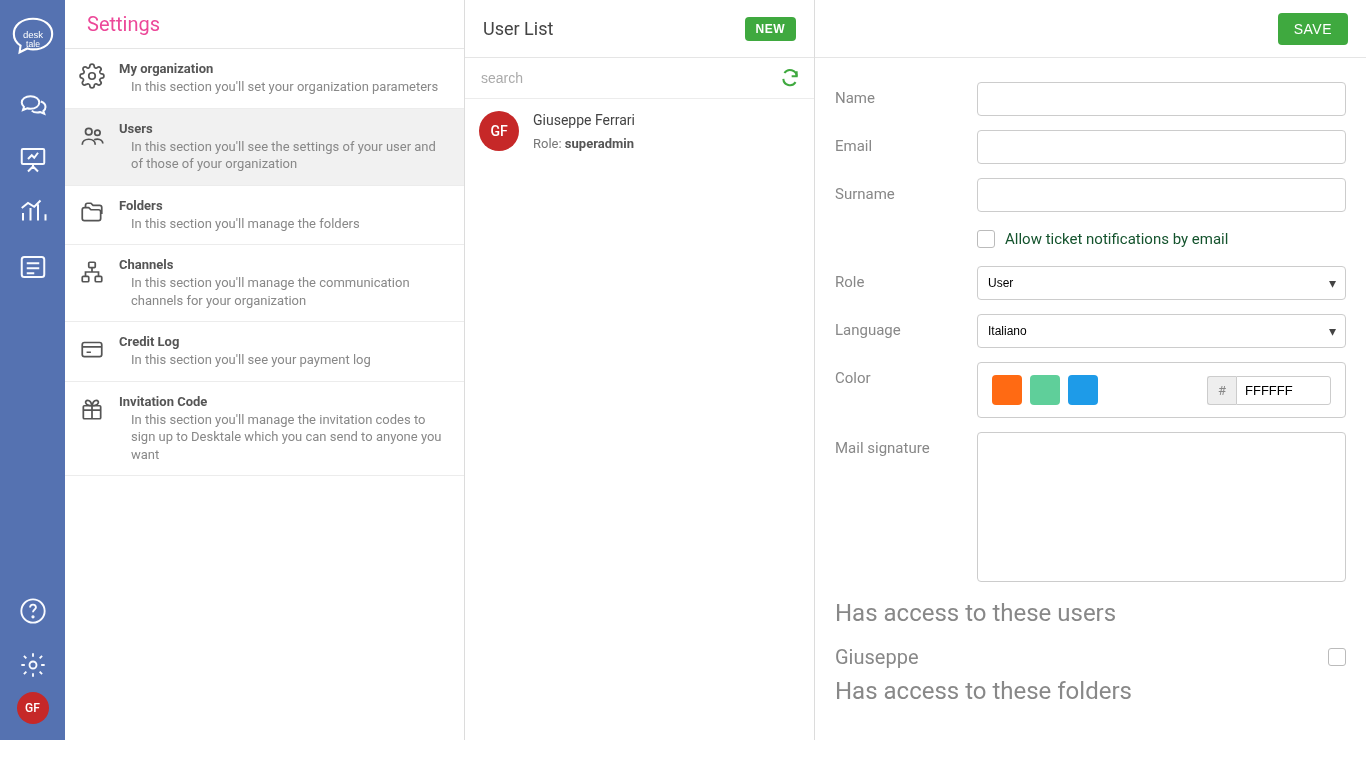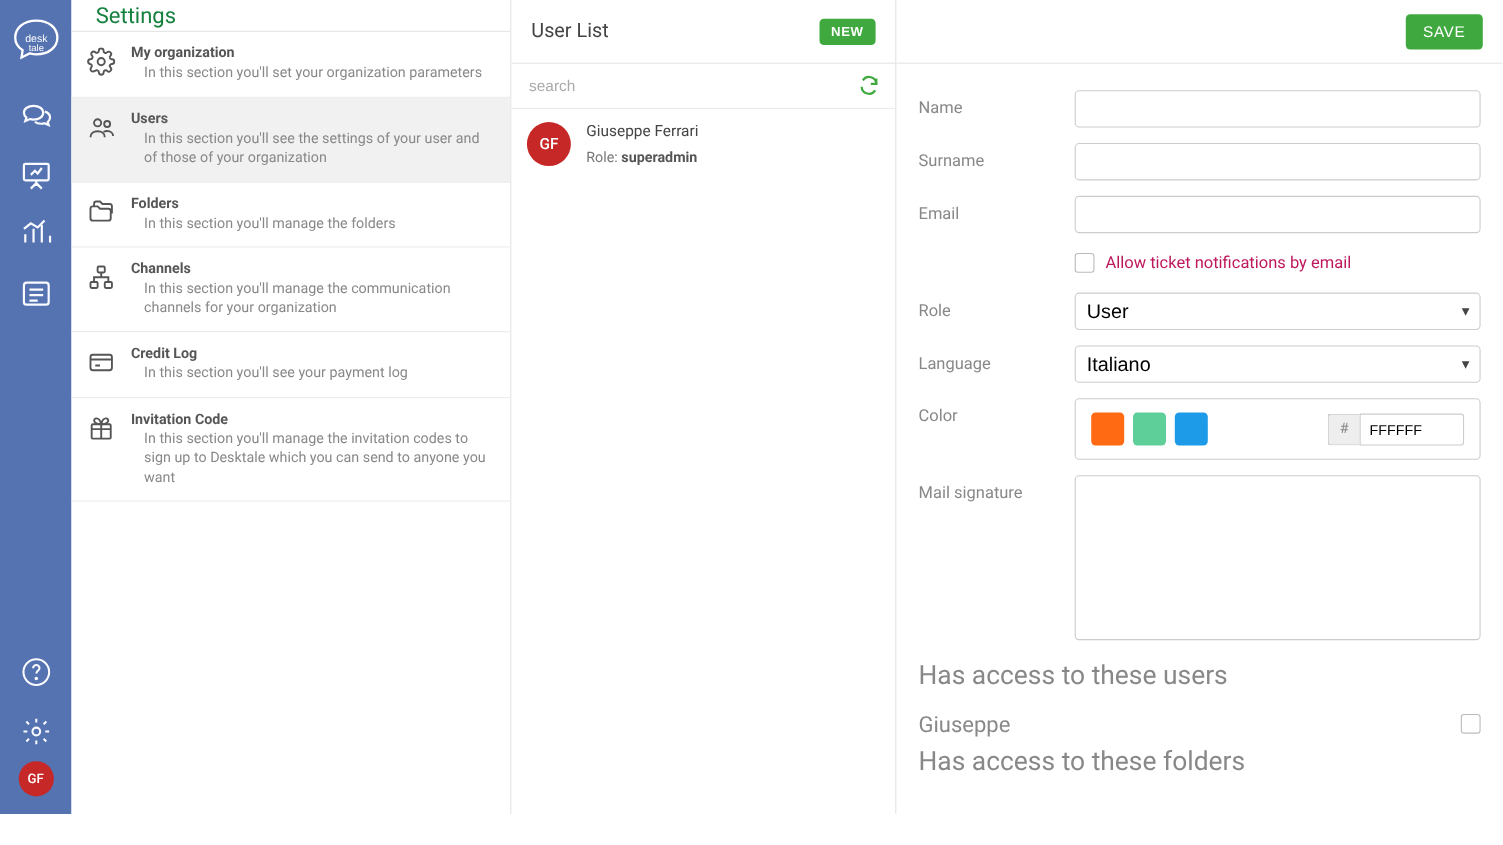--- a/index.html
+++ b/index.html
@@ -8,21 +8,21 @@
 
 
 .rail { width: 65px; background: #5572b1; display: flex; flex-direction: column; align-items: center; padding-top: 8px; }
 .logo { width: 48px; height: 48px; display: flex; align-items: center; justify-content: center; color: #fff; margin-bottom: 18px; margin-top: 4px; }
 .rail-icon { width: 34px; height: 34px; display: flex; align-items: center; justify-content: center; color: #f9fbff; margin: 10px 0; cursor: pointer; }
 .rail-spacer { flex: 1; }
 .rail-avatar { width: 32px; height: 32px; border-radius: 50%; background: #c62828; color: #fff; display: flex; align-items: center; justify-content: center; font-size: 12px; font-weight: 500; margin-bottom: 16px; cursor: pointer; }
 
 
 .settings-panel { width: 400px; border-right: 1px solid #dcdcdc; display: flex; flex-direction: column; background: #fff; }
-.panel-header { padding: 2px 22px; font-size: 20px; color: #15803d; font-weight: 400; border-bottom: 1px solid #e5e5e5; }
+.panel-header { padding: 12px 22px; font-size: 20px; color: #ec4899; font-weight: 400; border-bottom: 1px solid #e5e5e5; }
 .settings-list { flex: 1; overflow-y: auto; }
 .settings-item { display: flex; padding: 12px 14px; border-bottom: 1px solid #ececec; cursor: pointer; justify-content: flex-end; }
 .settings-item.active { background: #f1f1f1; }
 .settings-item-icon { width: 28px; height: 28px; flex-shrink: 0; margin-right: 12px; margin-top: 2px; color: #555; }
 .settings-item-body { flex: 1; }
 .settings-item-title { font-weight: 700; color: #555; font-size: 13px; margin-bottom: 2px; }
 .settings-item-desc { font-size: 13px; color: #888; line-height: 1.35; margin-left: 12px; }
 
 
 .userlist-panel { width: 350px; border-right: 1px solid #dcdcdc; display: flex; flex-direction: column; background: #fff; }
@@ -40,24 +40,24 @@
 .user-info-role b { font-weight: 700; color: #555; }
 
 
 .detail-panel { flex: 1; display: flex; flex-direction: column; background: #fff; }
 .detail-header { display: flex; justify-content: flex-end; align-items: center; padding: 12px 18px; border-bottom: 1px solid #e5e5e5; height: 58px; }
 .save-btn { background: #3fa93f; color: #fff; border: none; border-radius: 4px; padding: 8px 16px; font-size: 14px; font-weight: 500; cursor: pointer; letter-spacing: 0.5px; }
 .detail-body { flex: 1; padding: 24px 20px 20px 20px; overflow-y: auto; }
 .form-row { display: flex; align-items: flex-start; margin-bottom: 14px; }
 .form-label { width: 142px; flex-shrink: 0; color: #888; font-size: 15px; padding-top: 7px; }
 .form-control { flex: 1; }
-.text-input { width: 100%; height: 34px; border: 1px solid #ccc; border-radius: 4px; padding: 0 10px; font-size: 18px; outline: none; }
+.text-input { width: 100%; height: 34px; border: 1px solid #ccc; border-radius: 4px; padding: 0 10px; font-size: 12px; outline: none; }
 .checkbox-row { display: flex; align-items: center; gap: 10px; padding: 4px 0; }
 .checkbox-box { width: 18px; height: 18px; border: 1px solid #bbb; border-radius: 3px; cursor: pointer; }
-.checkbox-label { color: #be185d; font-size: 15px; }
+.checkbox-label { color: #14532d; font-size: 15px; }
 .select-wrap { position: relative; }
 .select-wrap .text-input { padding-right: 30px; }
 .select-caret { position: absolute; right: 10px; top: 50%; transform: translateY(-50%); pointer-events: none; color: #444; }
 .color-box-wrap { border: 1px solid #ccc; border-radius: 4px; padding: 12px 14px; display: flex; align-items: center; gap: 8px; }
 .swatch { width: 30px; height: 30px; border-radius: 4px; cursor: pointer; }
 .hex-group { display: flex; align-items: center; margin-left: auto; }
 .hex-prefix { background: #eee; border: 1px solid #ccc; border-right: none; padding: 6px 10px; border-radius: 3px 0 0 3px; color: #888; font-size: 13px; }
 .hex-input { border: 1px solid #ccc; border-radius: 0 3px 3px 0; padding: 6px 8px; font-size: 13px; width: 95px; outline: none; }
 .textarea-input { width: 100%; height: 150px; border: 1px solid #ccc; border-radius: 4px; padding: 8px 10px; font-size: 14px; resize: none; outline: none; }
 .section-heading { font-size: 24px; color: #888; font-weight: 400; margin-bottom: 14px; }
@@ -238,26 +238,26 @@
       <button class="save-btn">SAVE</button>
     </div>
     <div class="detail-body">
 
       <div class="form-row">
         <div class="form-label">Name</div>
         <div class="form-control"><input class="text-input" value="" style=""></div>
       </div>
 
       <div class="form-row">
+        <div class="form-label">Email</div>
+        <div class="form-control"><input class="text-input" value="" style=""></div>
+      </div>
+
+      <div class="form-row">
         <div class="form-label">Surname</div>
-        <div class="form-control"><input class="text-input" value="" style=""></div>
-      </div>
-
-      <div class="form-row">
-        <div class="form-label">Email</div>
         <div class="form-control"><input class="text-input" value="" style=""></div>
       </div>
 
       <div class="form-row">
         <div class="form-label"></div>
         <div class="form-control">
           <div class="checkbox-row">
             <div class="checkbox-box"></div>
             <div class="checkbox-label">Allow ticket notifications by email</div>
           </div>

